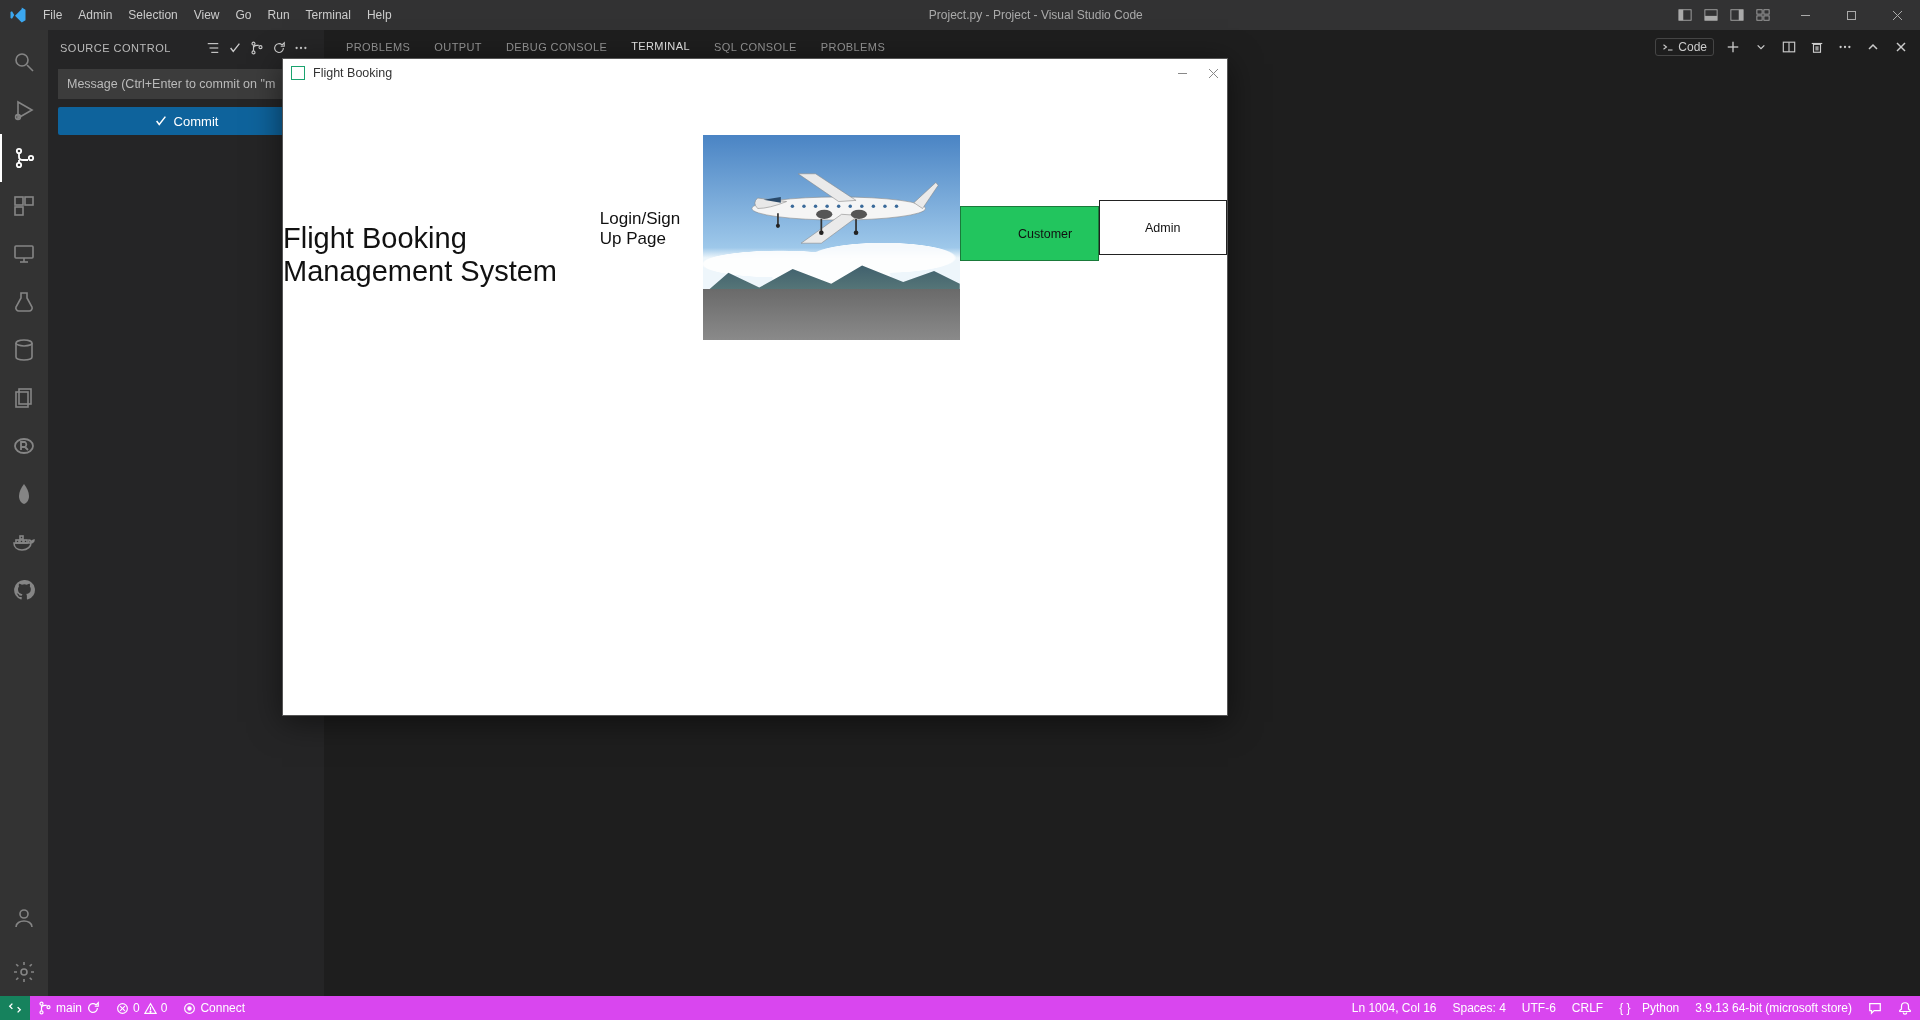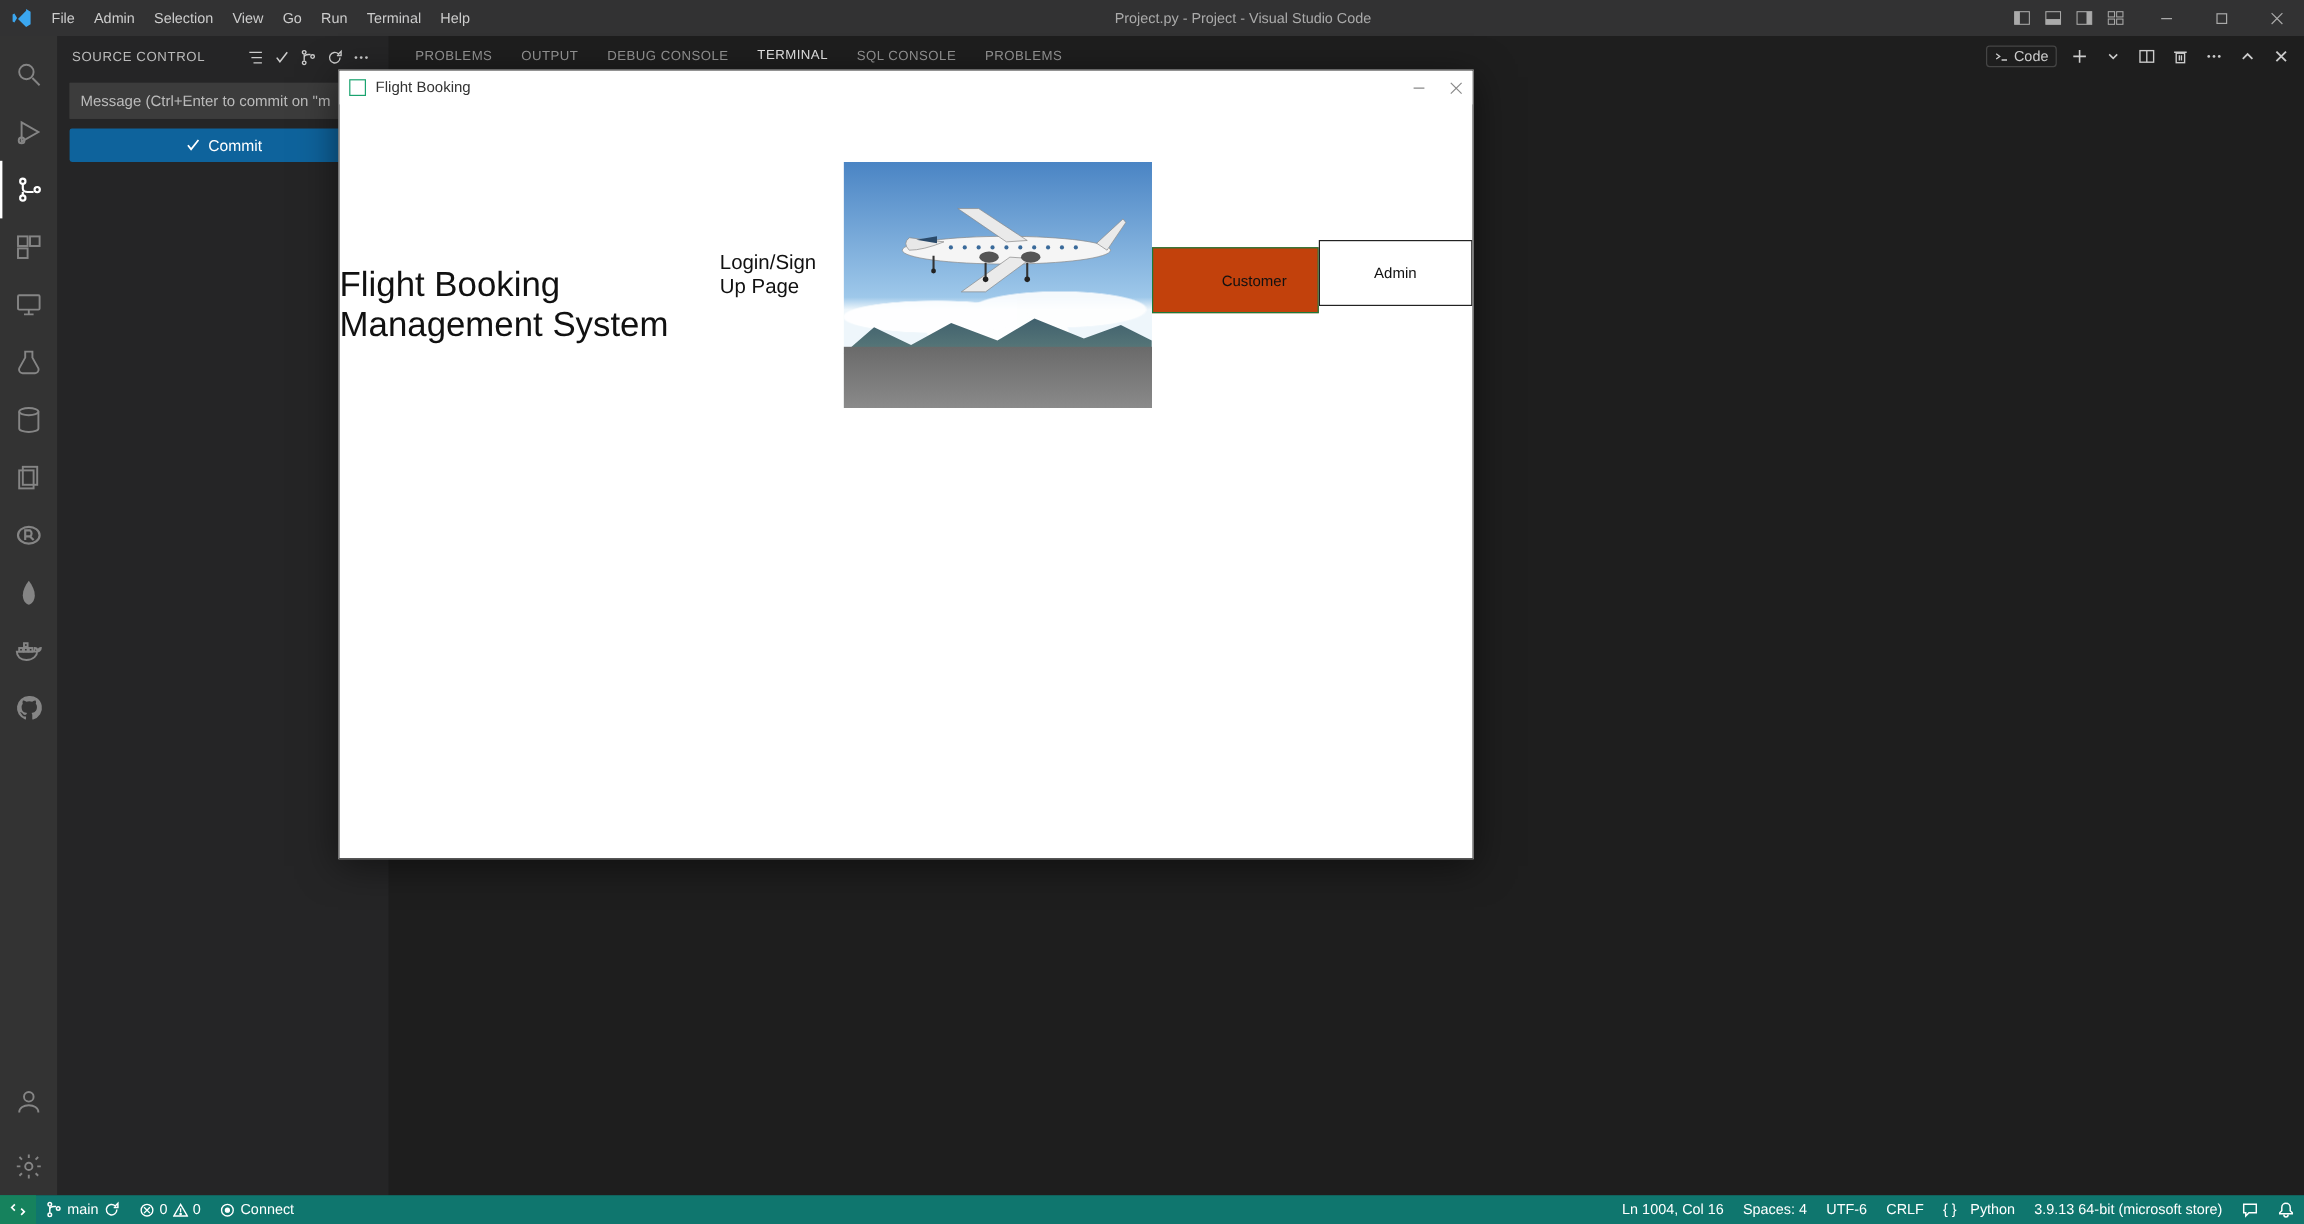--- a/index.html
+++ b/index.html
@@ -83,21 +83,21 @@
 .panel-tabs .right-ctls .ic { display:inline-flex; width:18px; justify-content:center; }
 
 .terminal-text {
   padding:8px 16px; font-family: Consolas, monospace; font-size:14px;
   color:#38bdf8;
 }
 
 
 .status-bar {
   position:absolute; left:0; right:0; bottom:0; height:24px;
-  background:#0f766e; color:#fff; display:flex; align-items:center;
+  background:#d946ef; color:#fff; display:flex; align-items:center;
   font-size:12px;
 }
 .status-bar .sb-left, .status-bar .sb-right { display:flex; align-items:center; height:100%; }
 .status-bar .sb-item { padding:0 8px; display:flex; align-items:center; gap:4px; }
 .status-bar .sb-remote { background:#16825d; height:100%; display:flex; align-items:center; padding:0 8px; }
 .status-bar .sb-right { margin-left:auto; }
 
 
 .tk-window {
   position:absolute; left:282px; top:58px; width:946px; height:658px;
@@ -118,21 +118,21 @@
 .tk-body h1 { font-weight:400; font-size:29px; margin-top:82px; }
 .tk-body h2 { font-weight:400; font-size:17px; margin-top:30px; }
 .tk-body .plane-img {
   width:378px; height:205px; margin-top:48px; position:relative; overflow:hidden;
 }
 .tk-body .btn {
   width:188px; height:55px; margin-top:40px; font-size:12.5px;
   display:flex; align-items:center; justify-content:center;
   border:1px solid #222; background:#fff; color:#111;
 }
-.tk-body .btn.green { background:#c2410c; border:1.5px solid #1a7a3a;padding-left:32px; }
+.tk-body .btn.green { background:#22c55e; border:1.5px solid #1a7a3a;padding-left:32px; }
 .tk-body .btn + .btn { margin-top:28px; }
 
 
 .plane-img .sky { position:absolute; inset:0; background:linear-gradient(#4a84c4,#9ec8ea 55%,#eef6fb 60%); }
 .plane-img .clouds { position:absolute; left:0; right:0; top:48%; height:30%; background:radial-gradient(ellipse at 30% 50%, #fff 0 30%, transparent 31%) , radial-gradient(ellipse at 70% 40%, #fff 0 28%, transparent 29%), radial-gradient(ellipse at 50% 70%, #fff 0 32%, transparent 33%); opacity:0.9;}
 .plane-img .mountains { position:absolute; left:0; right:0; bottom:22%; height:18%; background:linear-gradient(#3a5a6a,#5a7a7a); clip-path: polygon(0 100%, 10% 40%, 22% 80%, 35% 30%, 50% 70%, 62% 20%, 78% 65%, 90% 35%, 100% 70%, 100% 100%);}
 .plane-img .runway { position:absolute; left:0; right:0; bottom:0; height:25%; background:linear-gradient(#6a6a6a,#8a8a8a); }
 .plane-img svg.plane { position:absolute; left:8%; top:6%; width:90%; height:60%; }
 
 svg { display:block; }

